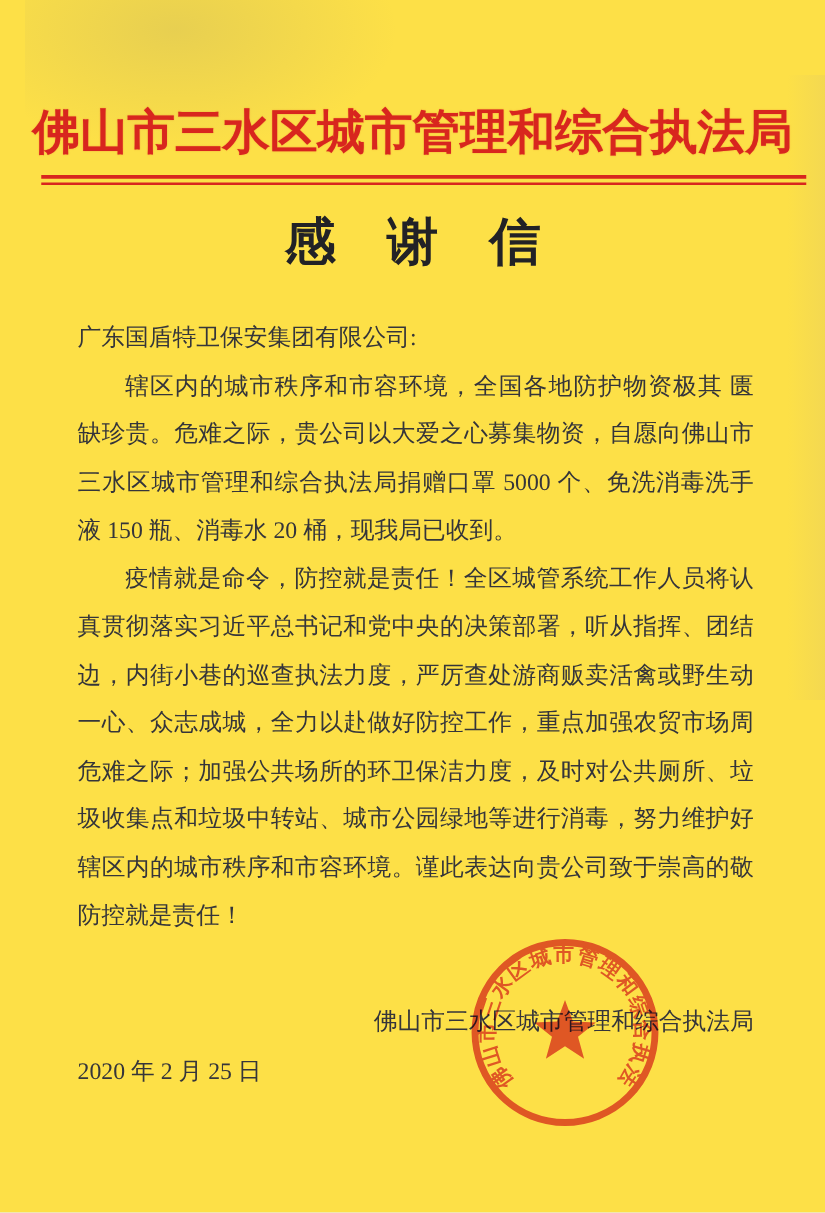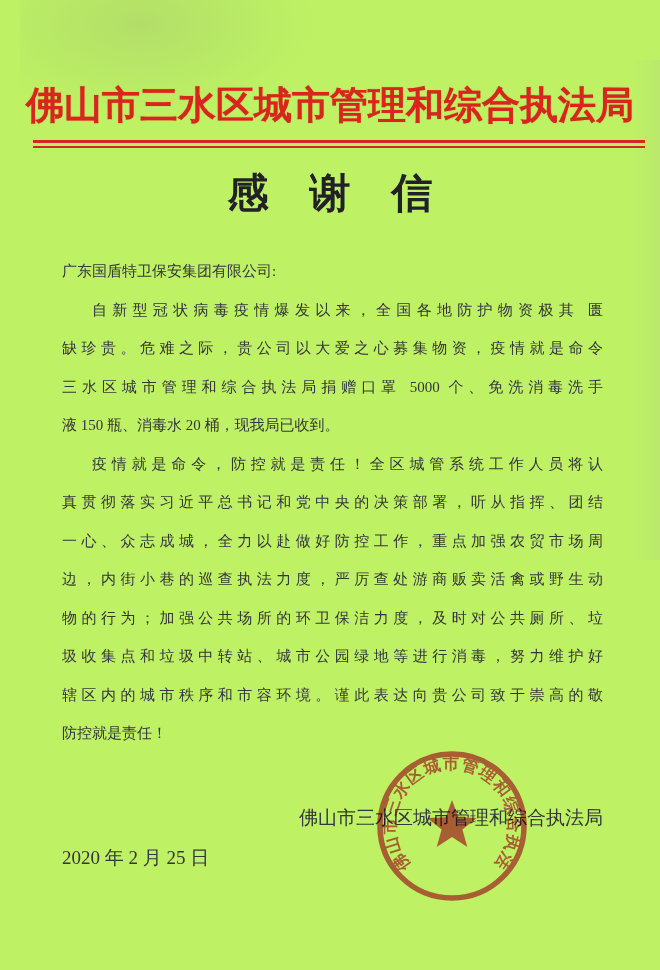--- a/index.html
+++ b/index.html
@@ -6,21 +6,21 @@
     --header-red:#d8261e;
     --rule-red:#d8261e;
     --seal-pink:#dd4d6d;
     --text-color:#35353a;
   }
   html,body{margin:0;padding:0;background:#e8e8ea;}
   .page{
     position:relative;
     width:660px;height:970px;
     margin:0 auto;
-    background:#bef264;
+    background:#fde047;
     overflow:hidden;
     font-family:"Liberation Serif","DejaVu Serif",serif;
     color:var(--text-color);
   }
   
   .smudge-tl{
     position:absolute;left:20px;top:0;width:300px;height:120px;
     background:radial-gradient(ellipse at 40% 20%,rgba(120,120,130,0.16),rgba(120,120,130,0.0) 70%);
     pointer-events:none;
   }
@@ -48,21 +48,21 @@
     text-align:center;
     font-size:41px;font-weight:bold;
     color:#222226;
     white-space:nowrap;
   }
   .letter-body{
     position:absolute;left:62px;top:252px;width:541px;
   }
   .line{
     height:38.5px;line-height:38.5px;
-    font-size:15px;
+    font-size:19px;
     white-space:nowrap;
     text-align:left;
   }
   .line.stretch{
     white-space:normal;
     text-align:justify;
     text-align-last:justify;
   }
   .line.indent{ text-indent:2em; }
   .signature-block{
@@ -103,29 +103,29 @@
   <div class="smudge-r"></div>
 
   <div class="letterhead">佛山市三水区城市管理和综合执法局</div>
 
   <div class="rule"></div>
 
   <div class="letter-title">感　谢　信</div>
 
   <div class="letter-body">
       <div class="line">广东国盾特卫保安集团有限公司:</div>
-      <div class="line stretch indent">自新型冠状病毒疫情爆发以来，全国各地防护物资极其 匮</div>
-      <div class="line stretch">缺珍贵。危难之际，贵公司以大爱之心募集物资，疫情就是命令</div>
+      <div class="line stretch indent">辖区内的城市秩序和市容环境，全国各地防护物资极其 匮</div>
+      <div class="line stretch">缺珍贵。危难之际，贵公司以大爱之心募集物资，自愿向佛山市</div>
       <div class="line stretch">三水区城市管理和综合执法局捐赠口罩 5000 个、免洗消毒洗手</div>
       <div class="line">液 150 瓶、消毒水 20 桶，现我局已收到。</div>
       <div class="line stretch indent">疫情就是命令，防控就是责任！全区城管系统工作人员将认</div>
       <div class="line stretch">真贯彻落实习近平总书记和党中央的决策部署，听从指挥、团结</div>
+      <div class="line stretch">边，内街小巷的巡查执法力度，严厉查处游商贩卖活禽或野生动</div>
       <div class="line stretch">一心、众志成城，全力以赴做好防控工作，重点加强农贸市场周</div>
-      <div class="line stretch">边，内街小巷的巡查执法力度，严厉查处游商贩卖活禽或野生动</div>
-      <div class="line stretch">物的行为；加强公共场所的环卫保洁力度，及时对公共厕所、垃</div>
+      <div class="line stretch">危难之际；加强公共场所的环卫保洁力度，及时对公共厕所、垃</div>
       <div class="line stretch">圾收集点和垃圾中转站、城市公园绿地等进行消毒，努力维护好</div>
       <div class="line stretch">辖区内的城市秩序和市容环境。谨此表达向贵公司致于崇高的敬</div>
       <div class="line">防控就是责任！</div>
     </div>
 
   <div class="signature-block">
     <div class="signature-org">佛山市三水区城市管理和综合执法局</div>
     <div class="signature-date">2020 年 2 月 25 日</div>
   </div>
 

